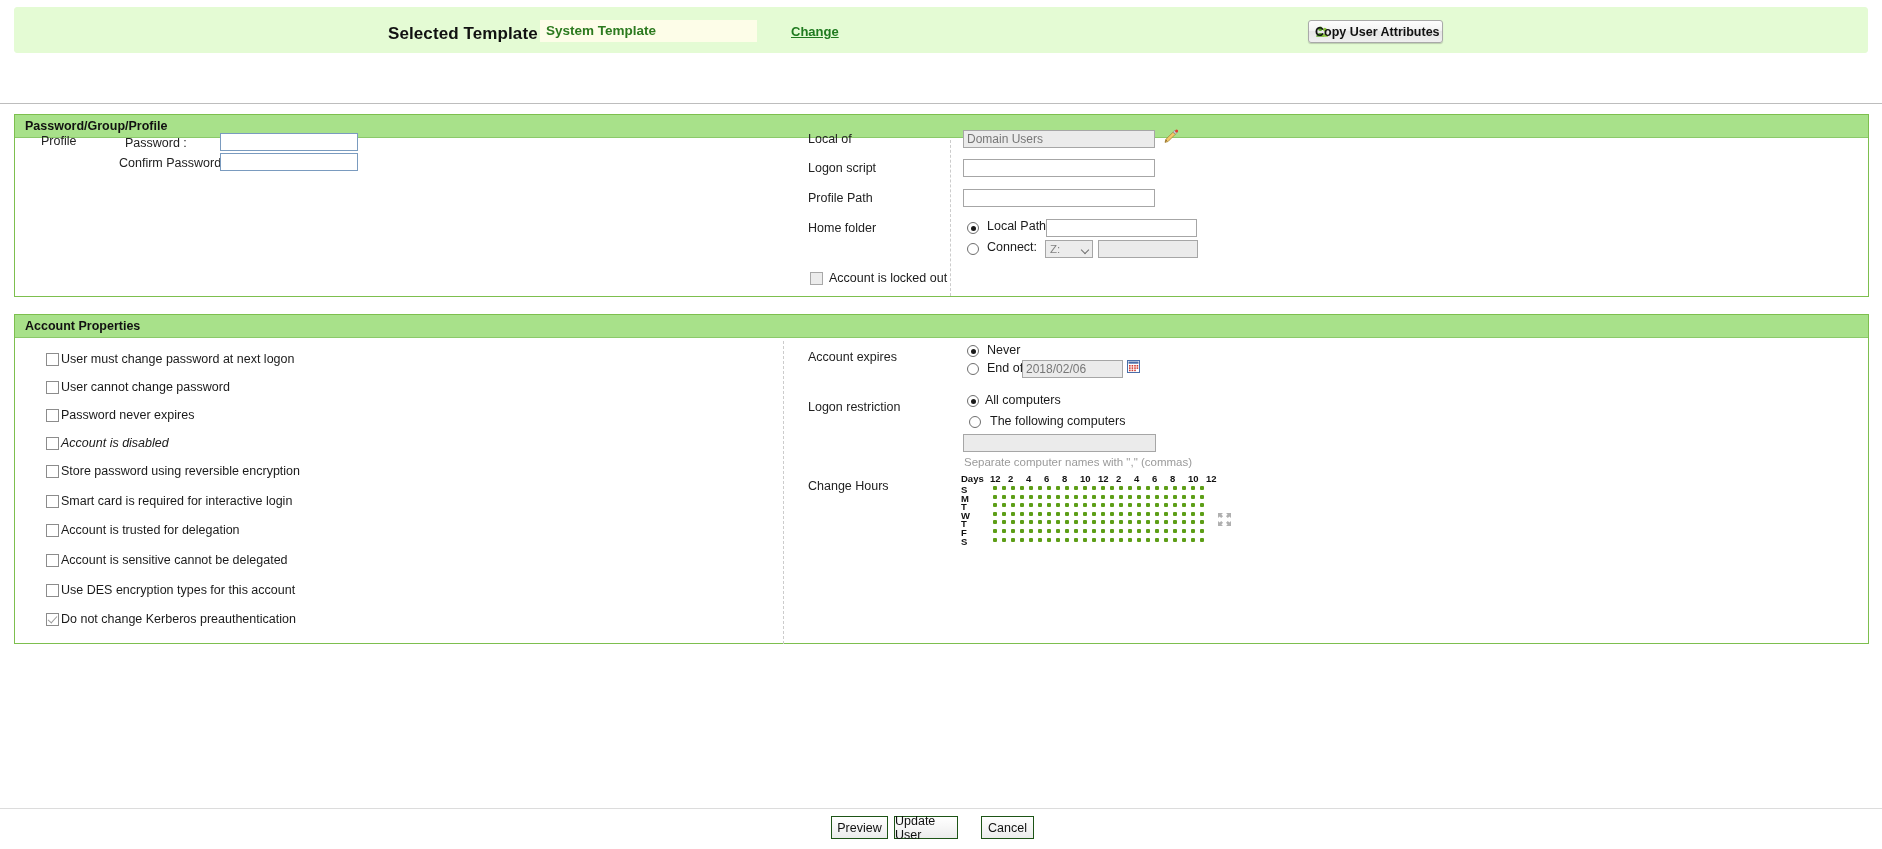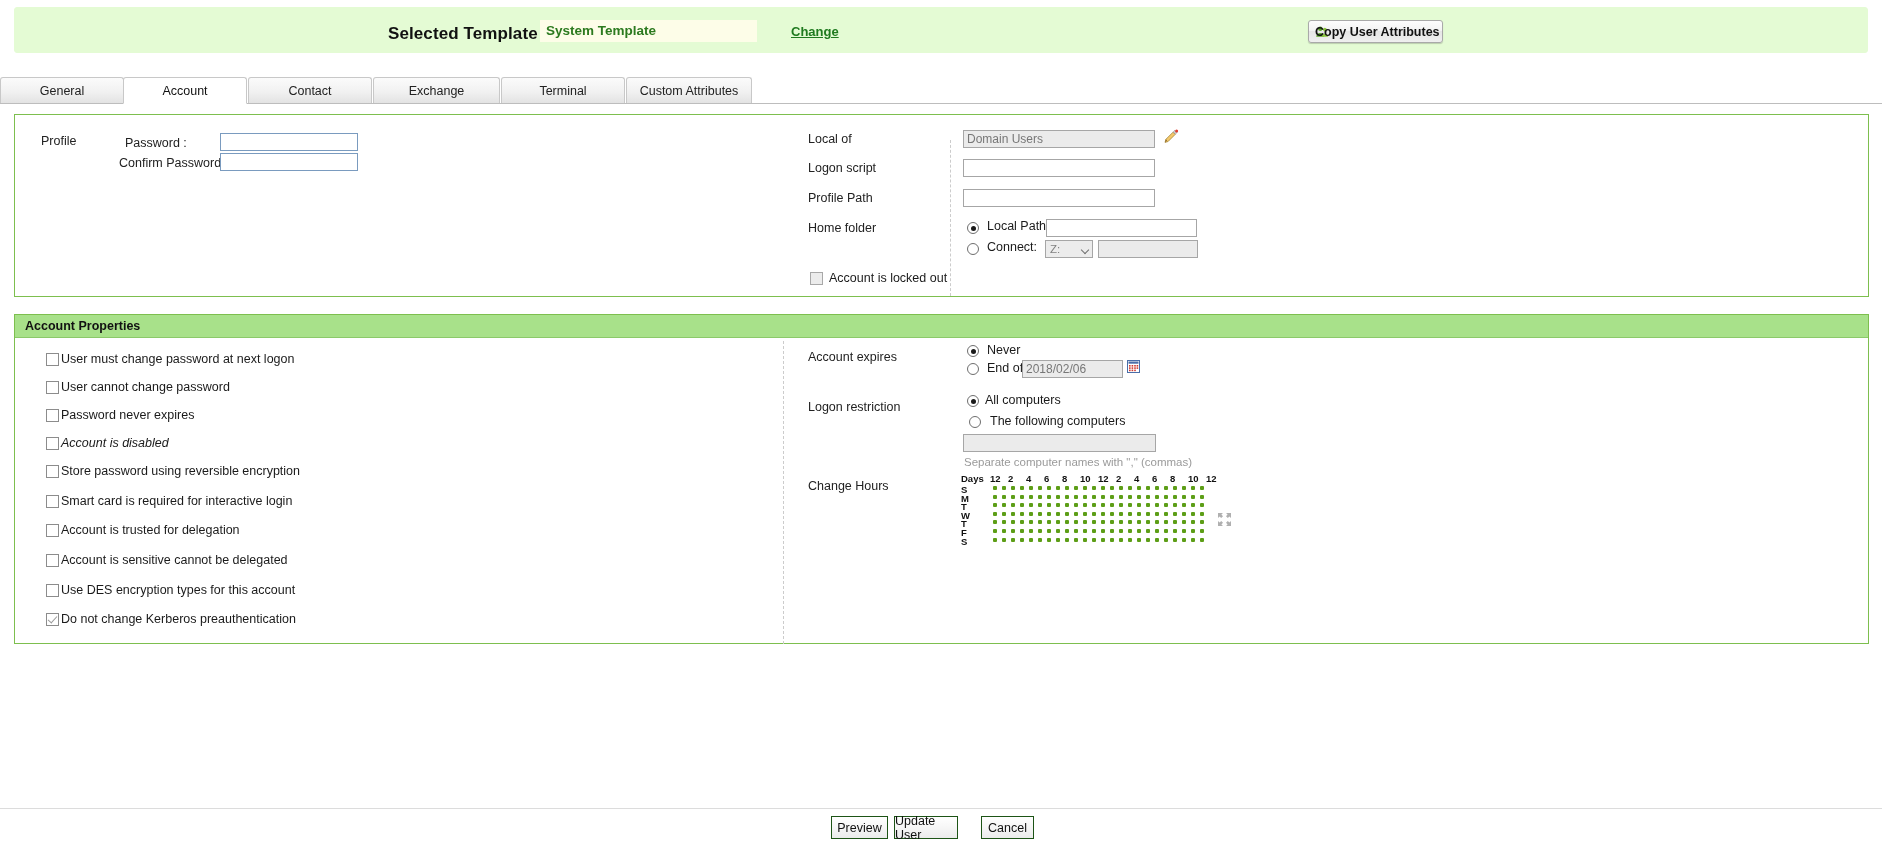--- a/index.html
+++ b/index.html
@@ -183,43 +183,24 @@
           <circle cx="6" cy="4.2" r="2.6" fill="#5aa32a"></circle>
           <path d="M1.4 13.4c0-2.7 2.1-4.3 4.6-4.3s4.6 1.6 4.6 4.3z" fill="#5aa32a"></path>
           <circle cx="11.3" cy="5.2" r="2.1" fill="#8cc63f"></circle>
           <path d="M7.6 13.4c0-2.2 1.7-3.5 3.7-3.5s3.7 1.3 3.7 3.5z" fill="#8cc63f"></path>
         </svg>
       </span>
       <span class="lbl">Copy User Attributes</span>
     </div>
   </div>
 
-  <div class="tabs">
-    <div class="tab" style="left:0px;width:124px;">
-      <span>General</span>
-    </div>
-    <div class="tab active" style="left:123px;width:124px;">
-      <span>Account</span>
-    </div>
-    <div class="tab" style="left:248px;width:124px;">
-      <span>Contact</span>
-    </div>
-    <div class="tab" style="left:373px;width:127px;">
-      <span>Exchange</span>
-    </div>
-    <div class="tab" style="left:501px;width:124px;">
-      <span>Terminal</span>
-    </div>
-    <div class="tab" style="left:626px;width:126px;">
-      <span>Custom Attributes</span>
-    </div>
-  </div>
   <div class="tab-underline"></div>
 
   <div class="panel" style="left:14px;top:114px;width:1855px;height:183px;">
+    <div class="panel-head">Password/Group/Profile</div>
 
     <div class="vdivider" style="left:935px;top:25px;height:156px;"></div>
 
     <div class="lbl" style="left:26px;top:19px;">Profile</div>
 
     <div class="lbl" style="left:110px;top:21px;">Password :</div>
     <input class="txt" type="password" style="left: 205px; top: 18px; width: 138px;" value="">
 
     <div class="lbl" style="left:104px;top:41px;">Confirm Password :</div>
     <input class="txt" type="password" style="left: 205px; top: 38px; width: 138px;" value="">

